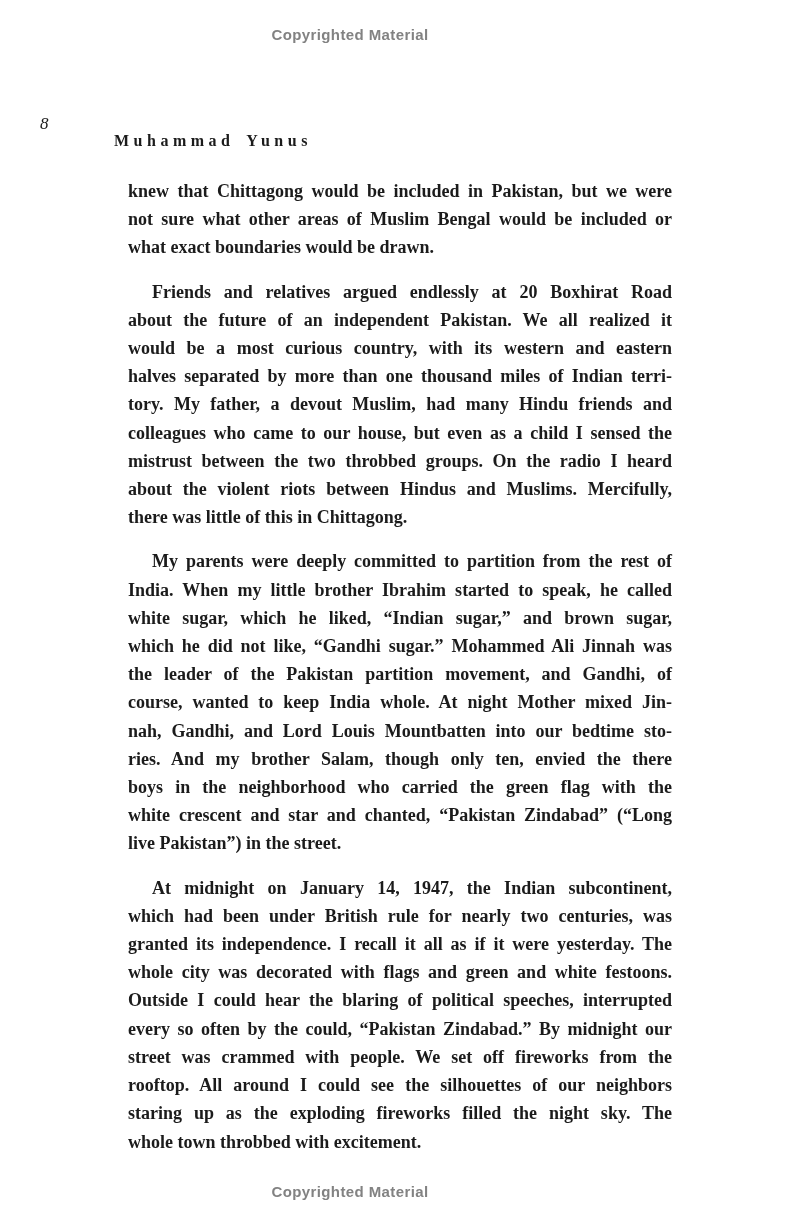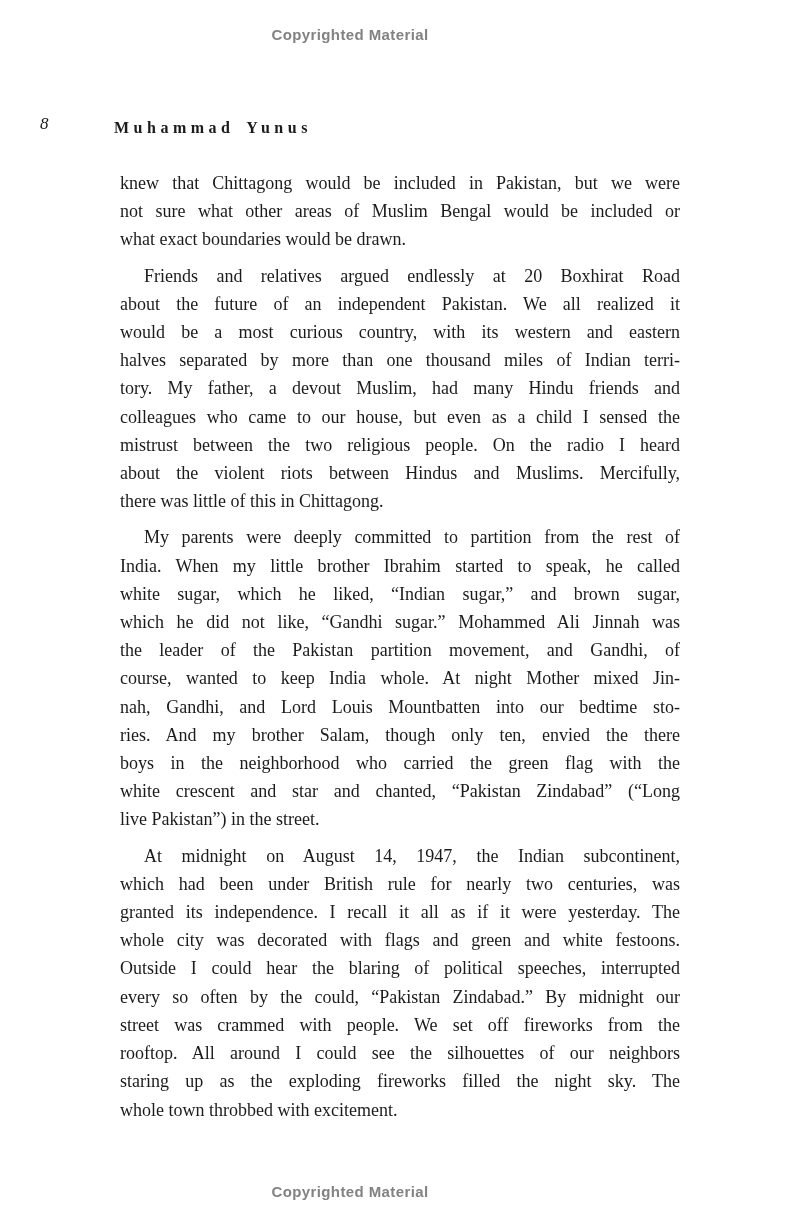--- a/index.html
+++ b/index.html
@@ -40,38 +40,38 @@
   .pagenum {
     position: absolute;
     left: 40px;
     top: 2px;
     font-style: italic;
     font-size: 17px;
   }
   .booktitle {
     position: absolute;
     left: 114px;
-    top: 7px;
+    top: 20px;
     font-weight: bold;
     font-size: 16px;
     letter-spacing: 4.5px;
     word-spacing: 4px;
   }
 
   .body-text {
     position: absolute;
     left: 112px;
     top: 161px;
     width: 576px;
     font-family: "Liberation Serif", serif;
     font-size: 18px;
     line-height: 28.2px;
     color: #1b1b1b;
   }
-  .para { margin: 8px; }
+  .para { margin: 16px; font-weight: bold; }
   .line {
     text-align: justify;
     text-align-last: justify;
     white-space: normal;
   }
   .line.last {
     text-align: left;
     text-align-last: left;
   }
   .line.indent { text-indent: 24px; }
@@ -93,39 +93,39 @@
         <div class="line">not sure what other areas of Muslim Bengal would be included or</div>
         <div class="line last">what exact boundaries would be drawn.</div>
       </div>
       <div class="para">
         <div class="line indent">Friends and relatives argued endlessly at 20 Boxhirat Road</div>
         <div class="line">about the future of an independent Pakistan. We all realized it</div>
         <div class="line">would be a most curious country, with its western and eastern</div>
         <div class="line">halves separated by more than one thousand miles of Indian terri-</div>
         <div class="line">tory. My father, a devout Muslim, had many Hindu friends and</div>
         <div class="line">colleagues who came to our house, but even as a child I sensed the</div>
-        <div class="line">mistrust between the two religious people. On the radio I heard</div>
+        <div class="line">mistrust between the two throbbed groups. On the radio I heard</div>
         <div class="line">about the violent riots between Hindus and Muslims. Mercifully,</div>
         <div class="line last">there was little of this in Chittagong.</div>
       </div>
       <div class="para">
         <div class="line indent">My parents were deeply committed to partition from the rest of</div>
         <div class="line">India. When my little brother Ibrahim started to speak, he called</div>
         <div class="line">white sugar, which he liked, “Indian sugar,” and brown sugar,</div>
         <div class="line">which he did not like, “Gandhi sugar.” Mohammed Ali Jinnah was</div>
         <div class="line">the leader of the Pakistan partition movement, and Gandhi, of</div>
         <div class="line">course, wanted to keep India whole. At night Mother mixed Jin-</div>
         <div class="line">nah, Gandhi, and Lord Louis Mountbatten into our bedtime sto-</div>
         <div class="line">ries. And my brother Salam, though only ten, envied the there</div>
         <div class="line">boys in the neighborhood who carried the green flag with the</div>
         <div class="line">white crescent and star and chanted, “Pakistan Zindabad” (“Long</div>
         <div class="line last">live Pakistan”) in the street.</div>
       </div>
       <div class="para">
-        <div class="line indent">At midnight on August 14, 1947, the Indian subcontinent,</div>
+        <div class="line indent">At midnight on January 14, 1947, the Indian subcontinent,</div>
         <div class="line">which had been under British rule for nearly two centuries, was</div>
         <div class="line">granted its independence. I recall it all as if it were yesterday. The</div>
         <div class="line">whole city was decorated with flags and green and white festoons.</div>
         <div class="line">Outside I could hear the blaring of political speeches, interrupted</div>
         <div class="line">every so often by the could, “Pakistan Zindabad.” By midnight our</div>
         <div class="line">street was crammed with people. We set off fireworks from the</div>
         <div class="line">rooftop. All around I could see the silhouettes of our neighbors</div>
         <div class="line">staring up as the exploding fireworks filled the night sky. The</div>
         <div class="line last">whole town throbbed with excitement.</div>
       </div>

